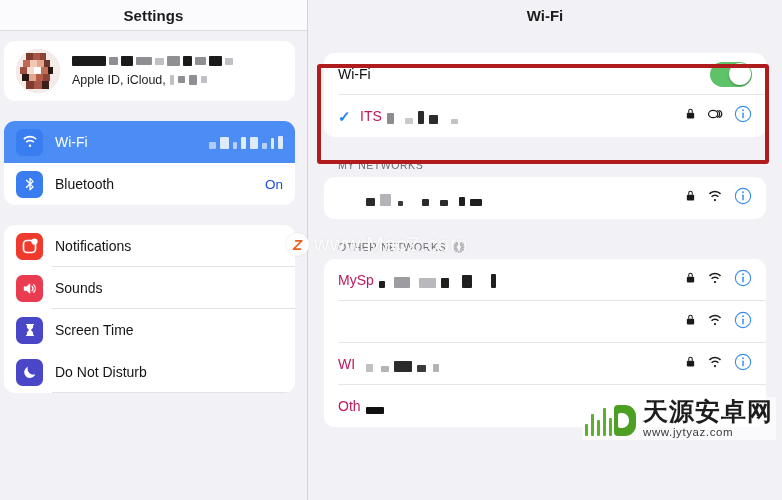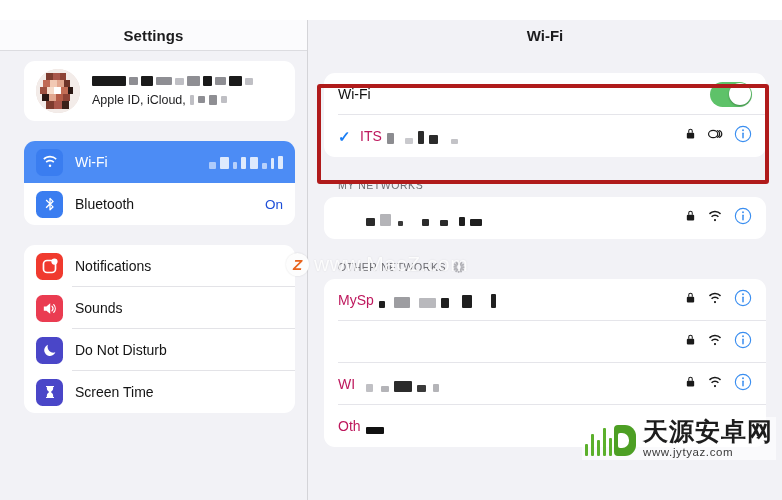--- a/index.html
+++ b/index.html
@@ -2,40 +2,40 @@
 <html><head>
 <meta charset="utf-8">
 <style>
   * { box-sizing: border-box; margin: 0; padding: 0; }
   html, body {
     width: 782px; height: 500px;
     font-family: "Liberation Sans", sans-serif;
     overflow: hidden;
     background: #ffffff;
   }
-  .screen { position: relative; width: 782px; height: 446px; display: flex; margin-top: 20px; }
+  .screen { position: relative; width: 782px; height: 446px; display: flex; }
 
   
   .sidebar {
     width: 308px; height: 500px;
     background: #f2f2f6;
     position: relative;
     border-right: 1px solid #d4d4d8;
     flex: 0 0 308px;
   }
   .sidebar-header {
     height: 31px;
     background: #fbfbfd;
     border-bottom: 1px solid #dcdce0;
     display: flex; align-items: center; justify-content: center;
   }
   .sidebar-title {
     font-size: 15px; font-weight: bold; color: #1c1c1e; letter-spacing: .1px;
   }
-  .sidebar-body { padding: 10px 12px 0 24px; }
+  .sidebar-body { padding: 10px 12px 0 4px; }
 
   .card {
     background: #ffffff;
     border-radius: 11px;
     overflow: hidden;
   }
   .card + .card-gap { height: 20px; }
 
   
   .profile-row {
@@ -312,34 +312,34 @@
               <path d="M18 6.4a8.4 8.4 0 0 1 0 11.2" fill="none" stroke="#fff" stroke-width="1.7" stroke-linecap="round"></path>
             </svg>
           </div>
           <div class="slabel">Sounds</div>
           <div class="divider-line"></div>
         </div>
 
         <div class="srow">
           <div class="sicon" style="background:#4a46c8">
             <svg width="16" height="16" viewBox="0 0 24 24" fill="#fff" aria-hidden="true">
-              <path d="M20 15.4A8.6 8.6 0 0 1 9 4.3 8.6 8.6 0 1 0 20 15.4z"></path>
-            </svg>
-          </div>
-          <div class="slabel">Do Not Disturb</div>
-          <div class="divider-line"></div>
+              <path d="M6 3h12v1.6h-1.3v2c0 2-1.3 3.6-2.9 4.6v1.6c1.6 1 2.9 2.6 2.9 4.6v2H18V21H6v-1.6h1.3v-2c0-2 1.3-3.6 2.9-4.6v-1.6C8.6 10.2 7.3 8.6 7.3 6.6v-2H6V3z"></path>
+            </svg>
+          </div>
+          <div class="slabel">Screen Time</div>
         </div>
 
         <div class="srow">
           <div class="sicon" style="background:#4a46c8">
             <svg width="16" height="16" viewBox="0 0 24 24" fill="#fff" aria-hidden="true">
-              <path d="M6 3h12v1.6h-1.3v2c0 2-1.3 3.6-2.9 4.6v1.6c1.6 1 2.9 2.6 2.9 4.6v2H18V21H6v-1.6h1.3v-2c0-2 1.3-3.6 2.9-4.6v-1.6C8.6 10.2 7.3 8.6 7.3 6.6v-2H6V3z"></path>
-            </svg>
-          </div>
-          <div class="slabel">Screen Time</div>
+              <path d="M20 15.4A8.6 8.6 0 0 1 9 4.3 8.6 8.6 0 1 0 20 15.4z"></path>
+            </svg>
+          </div>
+          <div class="slabel">Do Not Disturb</div>
+          <div class="divider-line"></div>
         </div>
       </div>
 
     </div>
   </div>
 
   <div class="main">
     <div class="main-header">
       <div class="main-title">Wi-Fi</div>
     </div>

